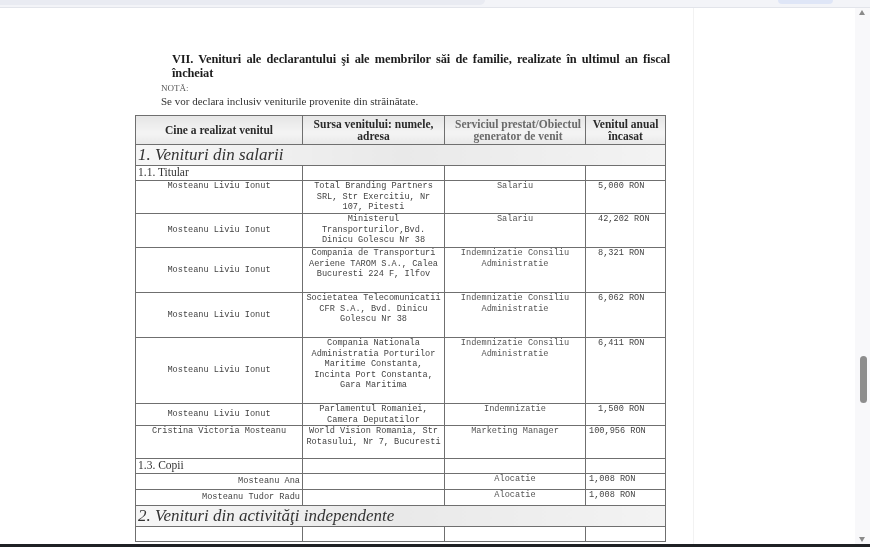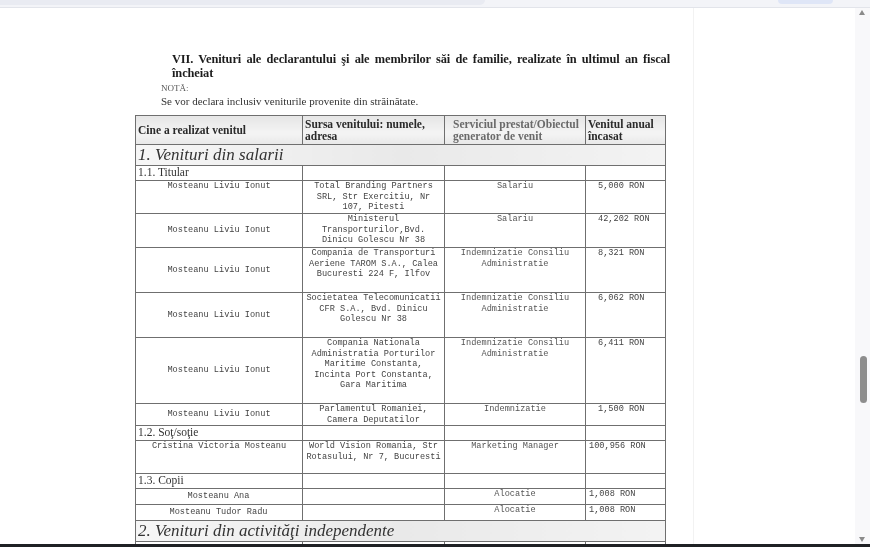--- a/index.html
+++ b/index.html
@@ -16,28 +16,28 @@
   .bottombar { position:absolute; left:0; top:544px; width:870px; height:3px; background:#1f2124; }
 
   .heading { position:absolute; left:135px; top:52px; width:535px; font-size:12.4px; font-weight:bold; color:#1d1d1d; line-height:14px; letter-spacing:-0.1px; }
   .heading .l1 { display:block; text-align:justify; text-align-last:justify;margin-left:37px; }
   .heading .l2 { display:block; }
   .nota { position:absolute; left:161px; top:83px; font-size:9px; color:#555; }
   .nota-text { position:absolute; left:161px; top:95px; font-size:11px; color:#333; }
 
   table.inc { position:absolute; left:135px; top:115px; width:530px; border-collapse:collapse; table-layout:fixed; }
   table.inc td, table.inc th { border:1px solid #6f6f6f; padding:0 2px; vertical-align:top; }
-  table.inc th { background:linear-gradient(#e6e6e6,#f4f4f4 60%,#e8e8e8); font-family:"Liberation Serif", serif; font-weight:bold; font-size:11.5px; color:#2a2a2a; line-height:12px; height:28px; vertical-align:middle; text-align:left;margin-top:24px; }
+  table.inc th { background:linear-gradient(#e6e6e6,#f4f4f4 60%,#e8e8e8); font-family:"Liberation Serif", serif; font-weight:bold; font-size:11.5px; color:#2a2a2a; line-height:12px; height:28px; vertical-align:middle; text-align:center;margin-top:24px; }
   table.inc th.light { color:#6a6a6a;padding-left:8px; }
   .section td { font-family:"Liberation Serif", serif; font-style:italic; font-size:17px; color:#333; height:14px; background:linear-gradient(90deg,#f6f6f6,#e9e9e9 50%,#f3f3f3); }
   .sub td { font-family:"Liberation Serif", serif; font-size:11.5px; color:#333; height:14px; }
   .row td { font-family:"Liberation Mono", monospace; font-size:8.6px; color:#444; line-height:10.6px; }
   .row td.who { text-align:center; vertical-align:middle; }
   .row td.who.top { vertical-align:top; }
-  .row td.who.left { text-align:center; padding-left:1px; }
+  .row td.who.left { text-align:right; padding-left:1px; }
   .row td.src { text-align:center; }
   .row td.svc { text-align:center; color:#555; }
   .row td.amt { text-align:left; padding-left:12px;margin-top:19px; }
   .row td.amt.tight { padding-left:3px; }
 </style>
 </head>
 <body>
 
 <div class="topbar">
   <div class="pill1"></div>
@@ -105,26 +105,20 @@
     <td class="src">Compania Nationala Administratia Porturilor Maritime Constanta, Incinta Port Constanta, Gara Maritima</td>
     <td class="svc">Indemnizatie Consiliu Administratie</td>
     <td class="amt">6,411 RON</td>
   </tr>
   <tr class="row" style="height:22px">
     <td class="who">Mosteanu Liviu Ionut</td>
     <td class="src">Parlamentul Romaniei, Camera Deputatilor</td>
     <td class="svc">Indemnizatie</td>
     <td class="amt">1,500 RON</td>
   </tr>
-  <tr class="sub">
-    <td>1.2. Soţ/soţie</td>
-        <td></td>
-        <td></td>
-        <td></td>
-  </tr>
   <tr class="row" style="height:33px">
     <td class="who top">Cristina Victoria Mosteanu</td>
     <td class="src">World Vision Romania, Str Rotasului, Nr 7, Bucuresti</td>
     <td class="svc">Marketing Manager</td>
     <td class="amt tight">100,956 RON</td>
   </tr>
   <tr class="sub">
     <td>1.3. Copii</td>
         <td></td>
         <td></td>

